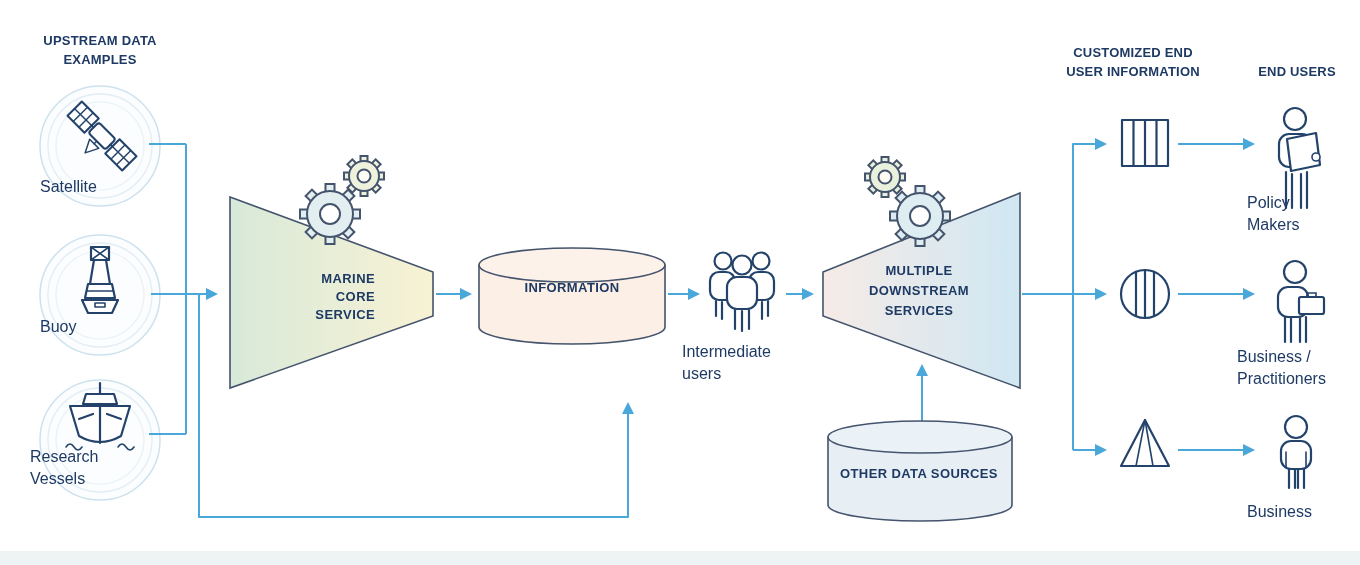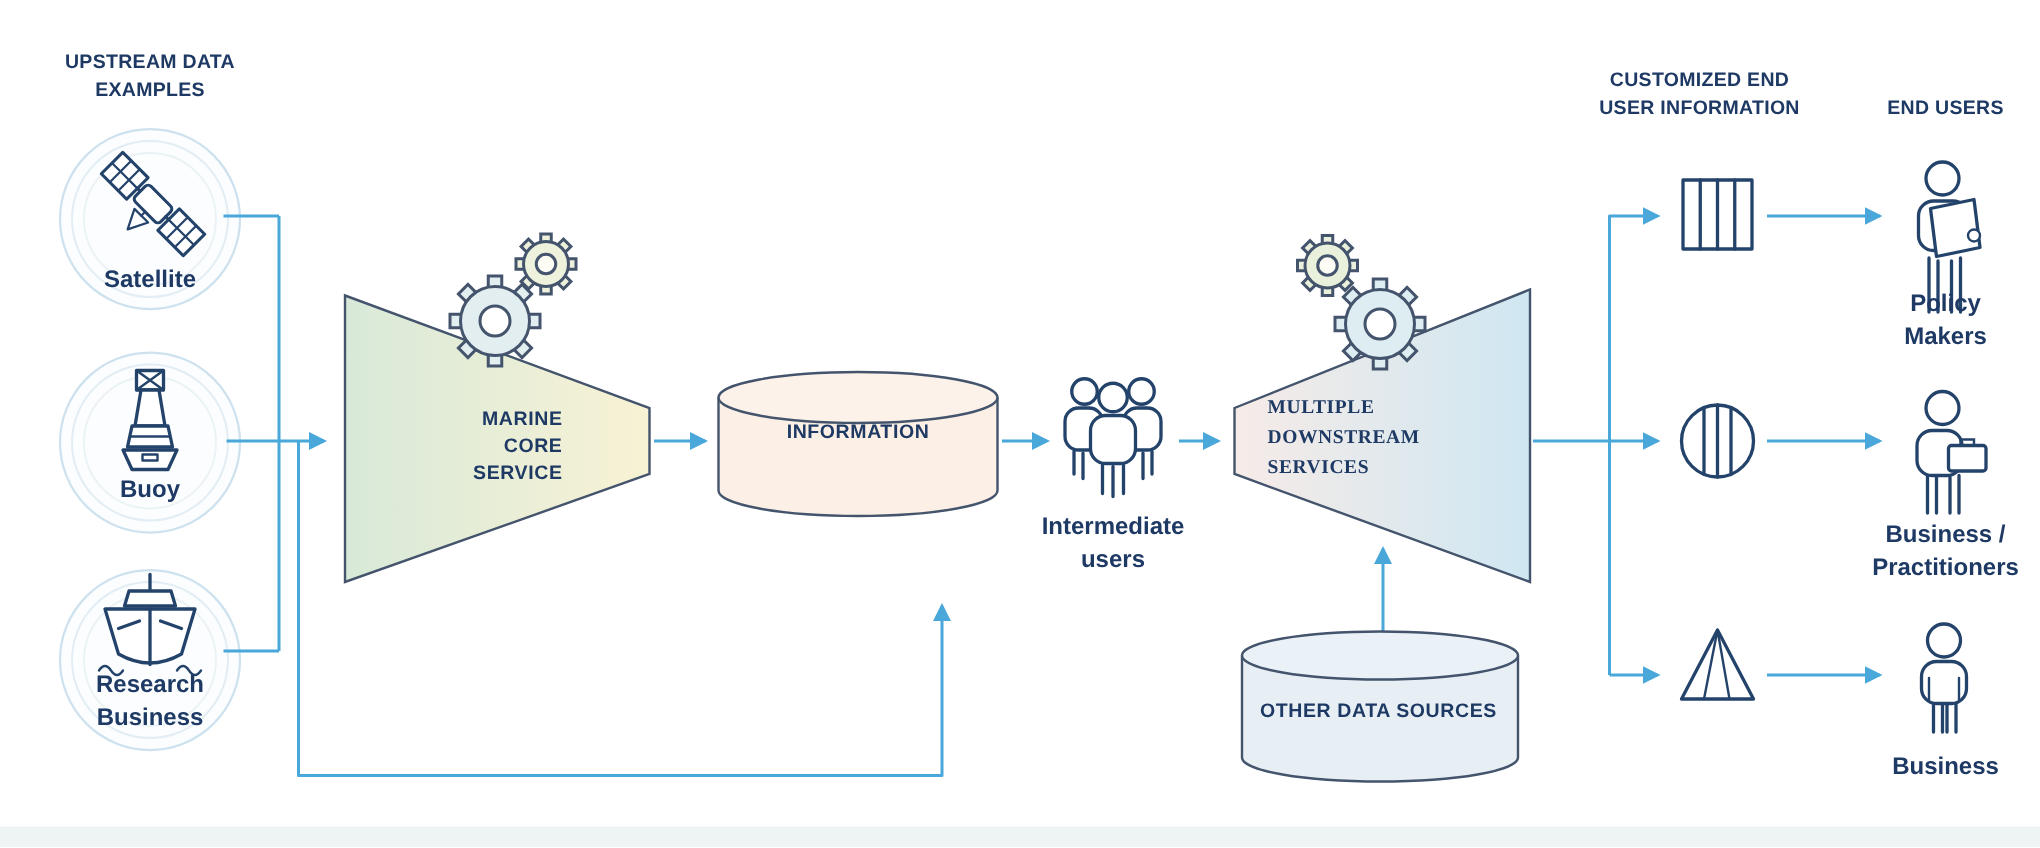--- a/index.html
+++ b/index.html
@@ -8,21 +8,21 @@
     --arrow:#49a7da;
     --outline:#44546c;
   }
   html,body{margin:0;padding:0;background:#fff;}
   body{font-family:"Liberation Sans",sans-serif;color:var(--navy);}
   .canvas{position:relative;width:1360px;height:565px;background:#ffffff;overflow:hidden;}
   .layer{position:absolute;left:0;top:0;}
   .lbl{position:absolute;white-space:pre-line;color:var(--navy);}
   .hdr{font-weight:700;font-size:13px;line-height:19px;text-align:center;letter-spacing:.2px;}
   .node{font-weight:700;font-size:13px;line-height:18px;letter-spacing:.4px;}
-  .item{font-weight:700;font-size:16px;line-height:22px;text-align:center;}
+  .item{font-weight:400;font-size:16px;line-height:22px;text-align:left;}
   .band{position:absolute;left:0;top:551px;width:1360px;height:14px;background:#eef4f4;}
   
   .ln{fill:none;stroke:var(--arrow);stroke-width:2;stroke-linejoin:round;}
   .shape{stroke:var(--outline);stroke-width:1.6;}
   .ic{fill:#fff;stroke:var(--icon);stroke-width:2.2;stroke-linejoin:round;stroke-linecap:round;}
   .icl{fill:none;stroke:var(--icon);stroke-width:2.2;stroke-linecap:round;}
   .thin{stroke-width:1.6;}
   .gear{stroke:var(--outline);stroke-width:2;}
   .rip1{fill:#fbfdfe;stroke:#cde2ee;stroke-width:1.5;}
   .rip2{fill:none;stroke:#e2edf4;stroke-width:1.3;}
@@ -227,29 +227,29 @@
       <path class="icl thin" d="M1286,452 V467 M1306,452 V467"></path>
       <path class="icl" d="M1289,469 V488 M1295,470 V488 M1298,470 V488 M1304,469 V488"></path>
     </g>
   </svg>
 
   <div class="lbl hdr" style="left:25px;top:31px;width:150px;">UPSTREAM DATA
 EXAMPLES</div>
   <div class="lbl item" style="left:40px;top:176px;width:120px;">Satellite</div>
   <div class="lbl item" style="left:40px;top:316px;width:120px;">Buoy</div>
   <div class="lbl item" style="left:30px;top:446px;width:140px;">Research
-Business</div>
+Vessels</div>
 
   <div class="lbl node" style="left:255px;top:254px;width:120px;text-align:right;margin-top:16px;">MARINE
 CORE
 SERVICE</div>
   <div class="lbl node" style="left:492px;top:279px;width:160px;text-align:center;">INFORMATION</div>
   <div class="lbl item" style="left:682px;top:341px;width:120px;">Intermediate
 users</div>
-  <div class="lbl node" style="left:845px;top:261px;width:148px;text-align:left;line-height:20px;font-family:Liberation Serif, serif;">MULTIPLE
+  <div class="lbl node" style="left:845px;top:261px;width:148px;text-align:center;line-height:20px;">MULTIPLE
 DOWNSTREAM
 SERVICES</div>
   <div class="lbl node" style="left:840px;top:465px;width:160px;">OTHER DATA SOURCES</div>
 
   <div class="lbl hdr" style="left:1048px;top:43px;width:170px;">CUSTOMIZED END
 USER INFORMATION</div>
   <div class="lbl hdr" style="left:1247px;top:62px;width:100px;">END USERS</div>
 
   <div class="lbl item" style="left:1247px;top:192px;width:100px;">Policy
 Makers</div>

